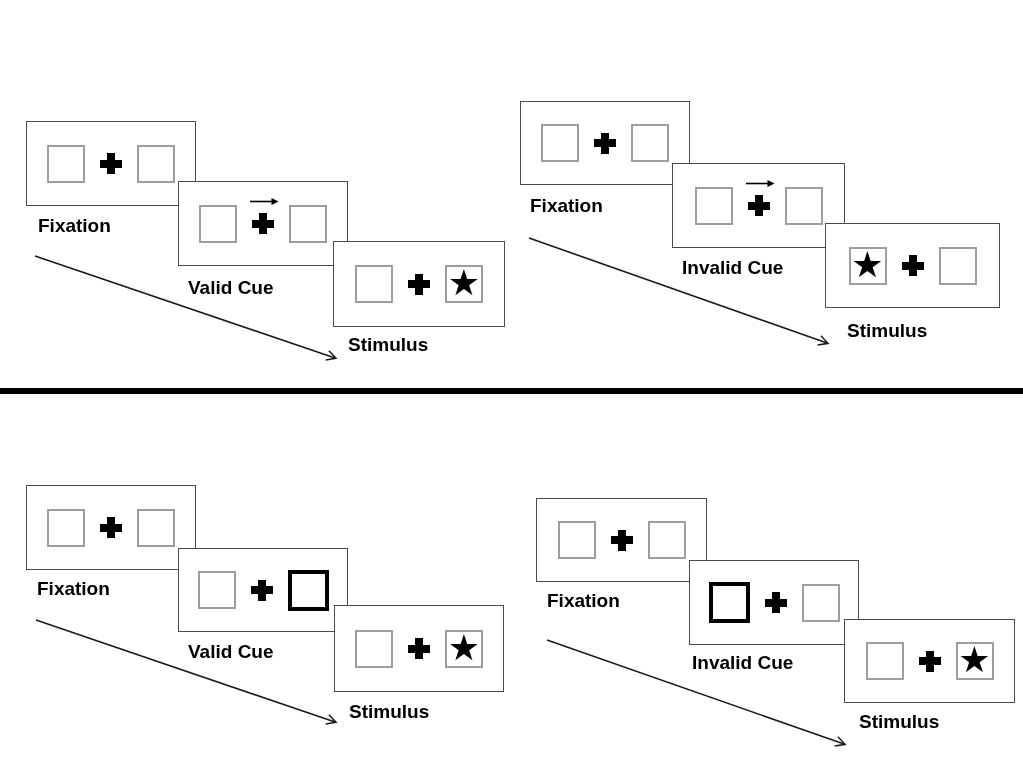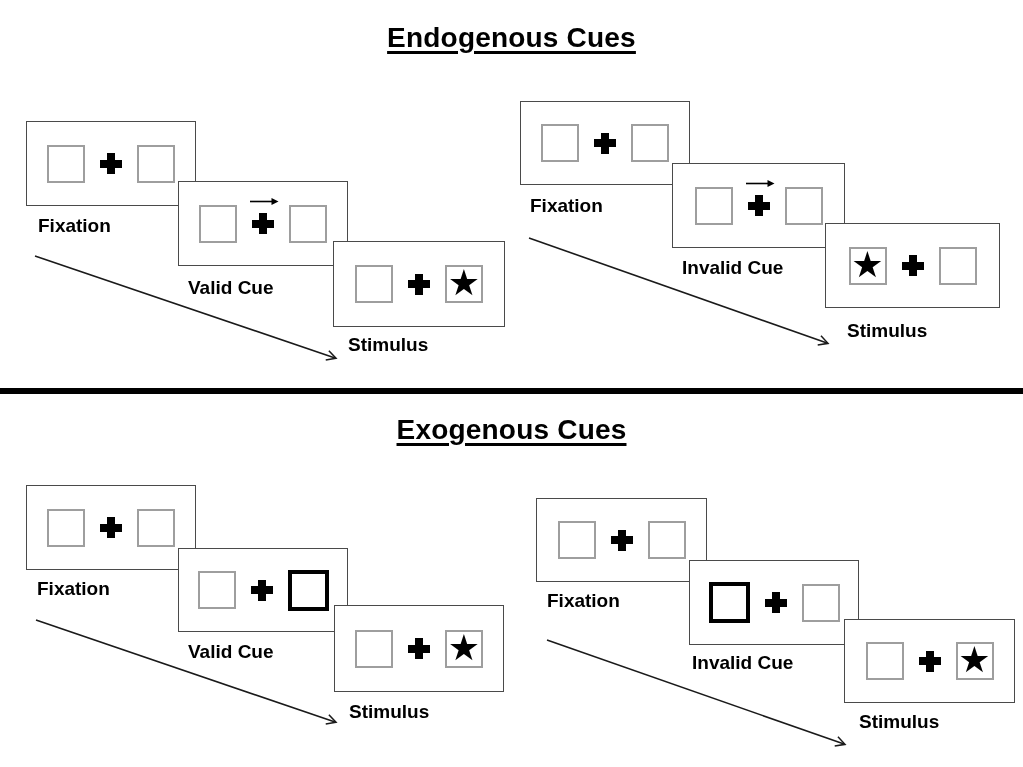--- a/index.html
+++ b/index.html
@@ -75,23 +75,20 @@
 <div id="canvas">
 
   <svg width="0" height="0" style="position:absolute" aria-hidden="true">
     <defs>
       <marker id="ah" viewBox="0 0 12 12" refX="9.5" refY="6" markerWidth="13" markerHeight="13" orient="auto" markerUnits="userSpaceOnUse">
         <path d="M2,1.5 L10.5,6 L2,10.5" fill="none" stroke="#1a1a1a" stroke-width="1.4"></path>
       </marker>
     </defs>
   </svg>
 
-  <div class="title title-endo">
-    <span>Endogenous Cues</span>
-  </div>
 
   <div class="card cA1">
     <div class="box"></div>
     <div class="mid">
         <div class="plus"></div>
       </div>
     <div class="box"></div>
   </div>
   <div class="card cA2">
     <div class="box"></div>
@@ -149,23 +146,20 @@
   </div>
   <div class="label lB1">Fixation</div>
   <div class="label lB2">Invalid Cue</div>
   <div class="label lB3">Stimulus</div>
   <svg class="seq-arrow arrB" width="314" height="120">
     <line x1="5" y1="6" x2="303" y2="111" marker-end="url(#ah)"></line>
   </svg>
 
   <div class="divider"></div>
 
-  <div class="title title-exo">
-    <span>Exogenous Cues</span>
-  </div>
 
   <div class="card cC1">
     <div class="box"></div>
     <div class="mid">
         <div class="plus"></div>
       </div>
     <div class="box"></div>
   </div>
   <div class="card cC2">
     <div class="box"></div>

